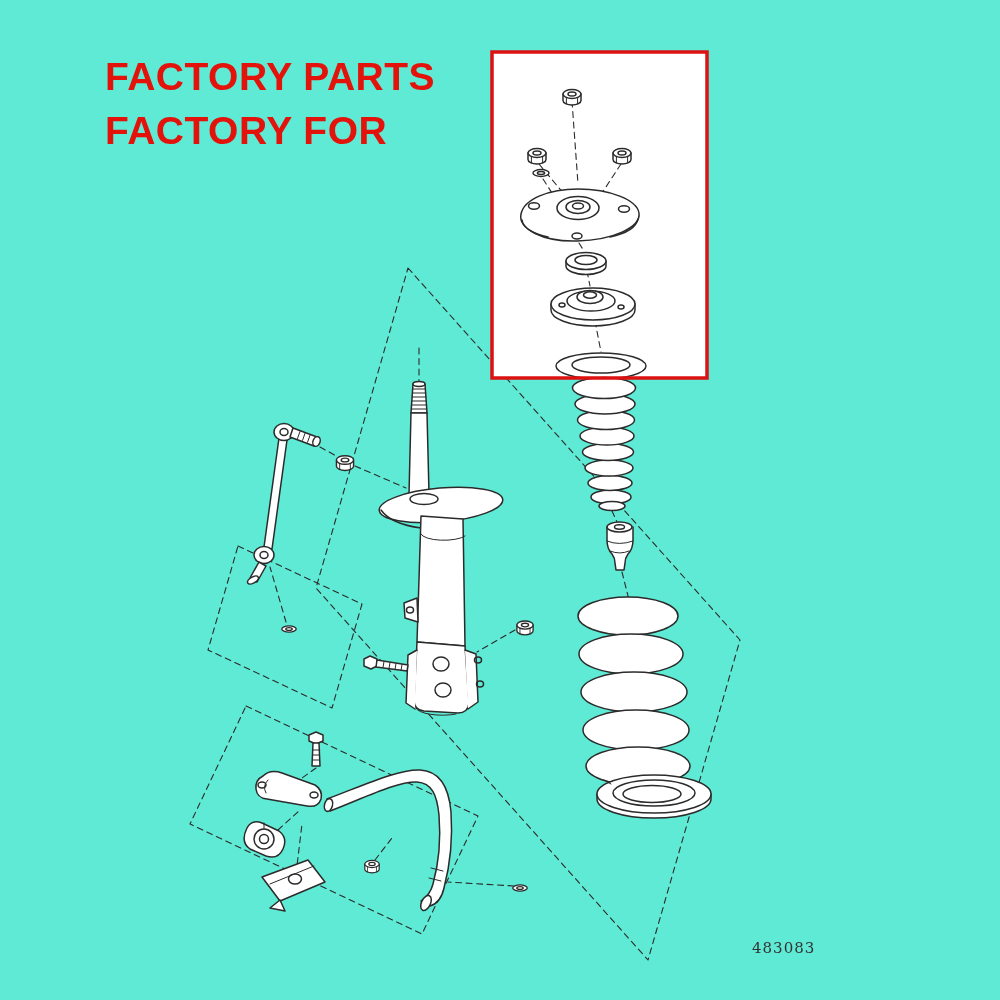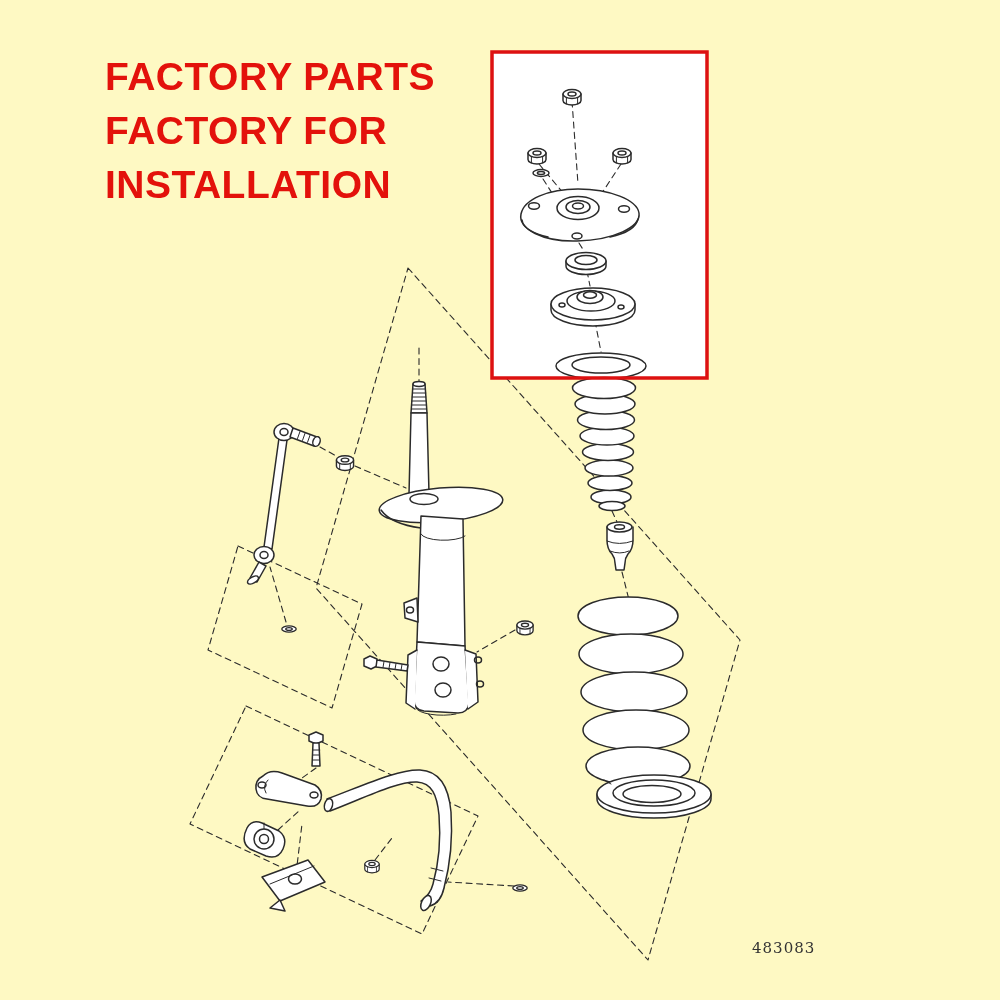--- a/index.html
+++ b/index.html
@@ -1,16 +1,16 @@
 <!DOCTYPE html>
 <html><head>
 <meta charset="utf-8">
 <style>
   html,body{margin:0;padding:0;background:#fff;}
-  #canvas{position:relative;width:1000px;height:1000px;background:#fef9c3;overflow:hidden;
+  #canvas{position:relative;width:1000px;height:1000px;background:#5eead4;overflow:hidden;
           font-family:"Liberation Sans", sans-serif;}
   #heading{position:absolute;left:105px;top:50px;color:#e3120b;font-weight:bold;
            font-size:39px;line-height:1.38;letter-spacing:0.5px;}
   #fig{position:absolute;left:0;top:0;}
   #fig path,#fig ellipse,#fig circle,#fig polygon{
       stroke:#2b2b2b;stroke-width:1.5;fill:none;stroke-linecap:round;stroke-linejoin:round;}
   #fig .f{fill:#ffffff;}
   #fig .dash{stroke-dasharray:6 4.5;stroke-width:1.1;}
   #fig .t{stroke-width:1;}
   #fig .wbox{fill:#ffffff;stroke:none;}
@@ -18,21 +18,20 @@
   #fig text.pn{font-family:"DejaVu Serif", serif;font-size:15px;fill:#333;letter-spacing:1px;}
 </style>
 </head>
 <body>
 
 <div id="canvas">
 
   <div id="heading">
     <div>FACTORY PARTS</div>
     <div>FACTORY FOR</div>
-    <div>INSTALLATION</div>
   </div>
 
   <svg id="fig" width="1000" height="1000" viewBox="0 0 1000 1000">
 
     <defs>
       <g id="nut">
         <path class="f" d="M-9,0 v6.5 a9,4.5 0 0 0 18,0 V0"></path>
         <ellipse class="f" cx="0" cy="0" rx="9" ry="4.5"></ellipse>
         <path class="t" d="M-5.6,3.6 v6.4 M5.6,3.6 v6.4"></path>
         <ellipse cx="0" cy="0" rx="4" ry="2"></ellipse>

